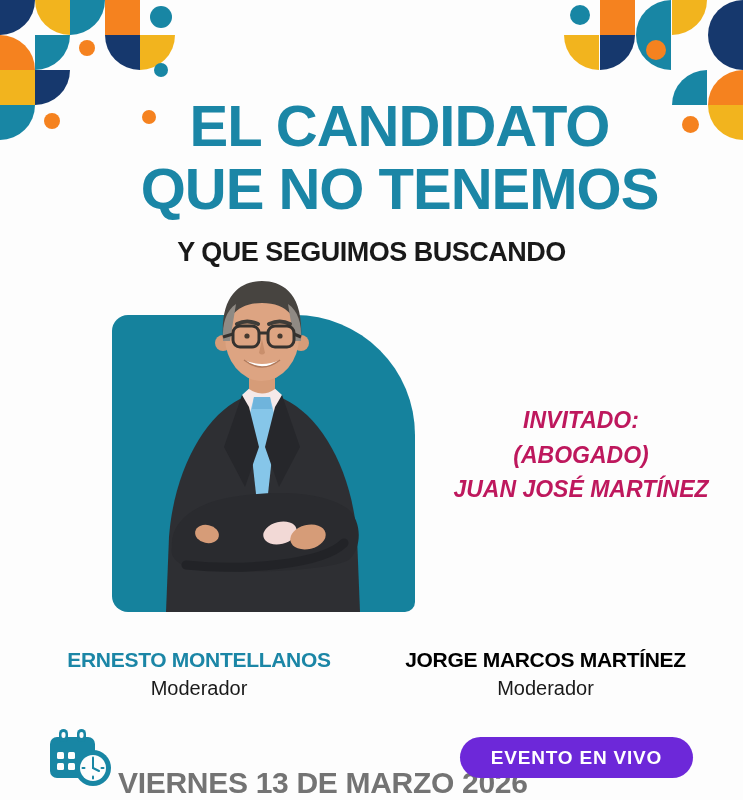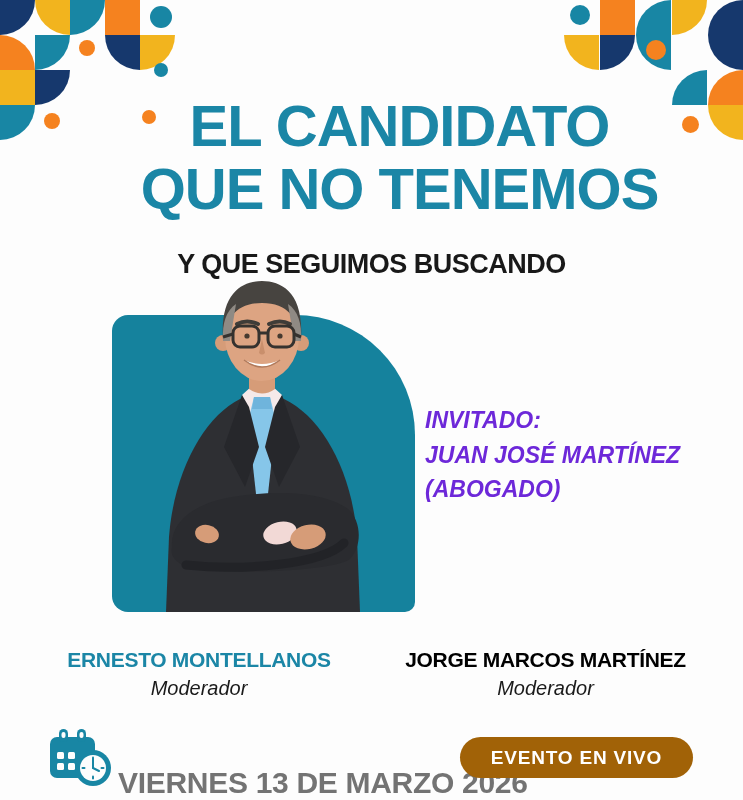--- a/index.html
+++ b/index.html
@@ -20,50 +20,50 @@
   .kicker{
     position:absolute;top:62px;left:0;width:100%;text-align:center;
     font-size:21px;font-weight:700;letter-spacing:7px;color:#1d1d1f;
   }
   .title{
     position:absolute;top:94px;left:0;width:100%;text-align:center;
     font-size:58px;line-height:1.09;font-weight:700;color:#1B86A6;letter-spacing:-1px;padding-left:28px;
   }
   .subtitle{
     position:absolute;top:237px;left:0;width:100%;text-align:center;
-    font-size:27px;font-weight:700;color:#191919;letter-spacing:-0.5px;margin-top:12px;
+    font-size:27px;font-weight:700;color:#191919;letter-spacing:-0.5px;
   }
   
   .photo-card{
     position:absolute;left:112px;top:315px;width:303px;height:297px;
     background:#15829D;border-radius:16px 120px 10px 16px;
   }
   .person{position:absolute;left:112px;top:275px;width:303px;height:337px;}
   
   .guest{
-    position:absolute;left:425px;top:403px;width:312px;
-    font-size:23px;font-weight:700;font-style:italic;color:#6d28d9;line-height:1.5;
+    position:absolute;left:425px;top:403px;width:312px;text-align:center;
+    font-size:23px;font-weight:700;font-style:italic;color:#be185d;line-height:1.5;
   }
   
   .mod{position:absolute;top:648px;text-align:center;}
   .mod-left{left:38px;width:322px;}
   .mod-right{left:378px;width:335px;}
   .mod-name{font-size:21px;font-weight:700;letter-spacing:-0.3px;}
   .mod-name-left{color:#1B86A6}
   .mod-name-right{color:#000000}
-  .mod-role{font-size:20px;font-style:italic;color:#1a1a1a;margin-top:5px;}
+  .mod-role{font-size:20px;color:#1a1a1a;margin-top:5px;}
   
   .cal-icon{position:absolute;left:48px;top:728px;width:64px;height:62px;}
   .date-block{
     position:absolute;left:118px;top:733px;
     font-size:30px;font-weight:700;color:#737373;line-height:1.23;letter-spacing:-0.3px;margin-top:32px;
   }
   .live-btn{
     position:absolute;left:460px;top:737px;width:233px;height:41px;
-    background:#a16207;border-radius:21px;border:none;cursor:pointer;
+    background:#6d28d9;border-radius:21px;border:none;cursor:pointer;
     display:flex;align-items:center;justify-content:center;
     color:#ffffff;font-size:19px;font-weight:700;letter-spacing:0.8px;
     font-family:"Liberation Sans",sans-serif;
   }
 </style>
 </head>
 <body>
 
 <div class="poster">
 
@@ -154,22 +154,22 @@
       <path d="M182,59 L189,62"></path>
     </g>
 
     <path d="M150,64 L147,78 Q150,81 153,78 Z" fill="#C98F6C"></path>
     <path d="M132,85 Q150,99 168,85 Q150,93 132,85 Z" fill="#FFFFFF"></path>
     <path d="M132,85 Q150,99 168,85" stroke="#B07A5C" stroke-width="1.5" fill="none"></path>
   </svg>
 
   <div class="guest">
     <div>INVITADO:</div>
+    <div>(ABOGADO)</div>
     <div>JUAN JOSÉ MARTÍNEZ</div>
-    <div>(ABOGADO)</div>
   </div>
 
   <div class="mod mod-left">
     <div class="mod-name mod-name-left">ERNESTO MONTELLANOS</div>
     <div class="mod-role">Moderador</div>
   </div>
   <div class="mod mod-right">
     <div class="mod-name mod-name-right">JORGE MARCOS MARTÍNEZ</div>
     <div class="mod-role">Moderador</div>
   </div>

